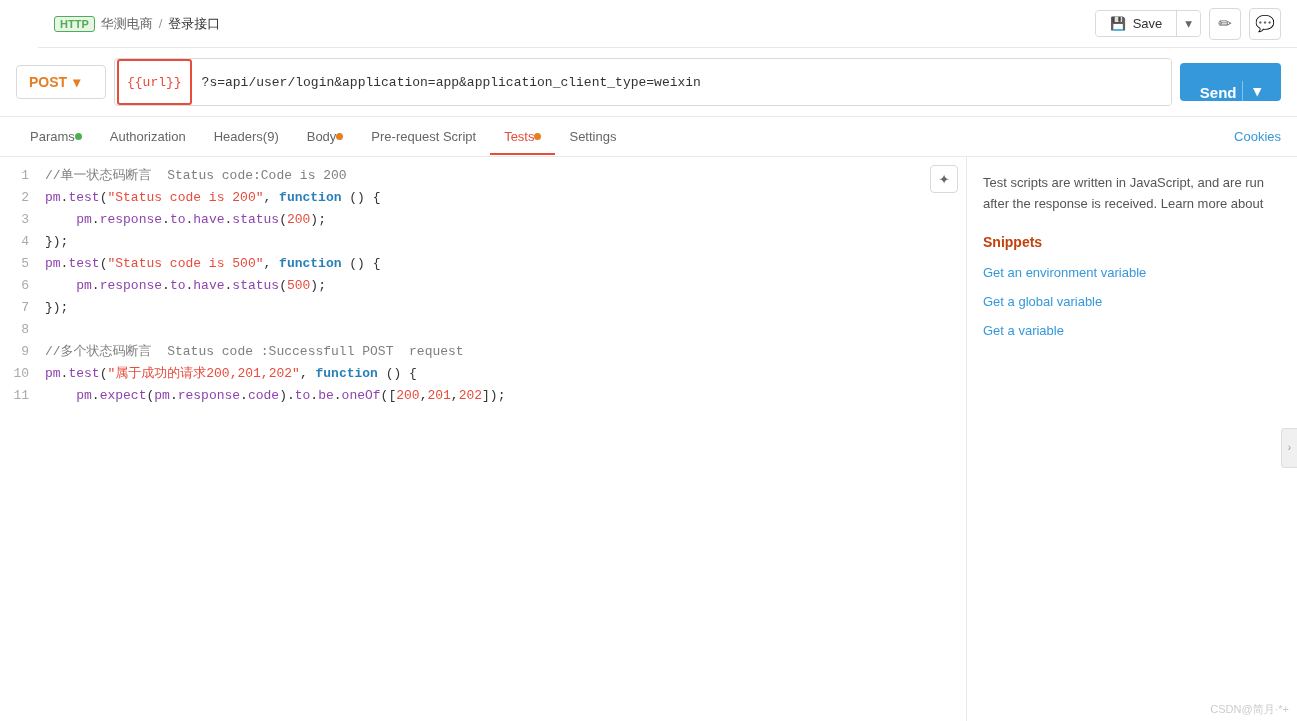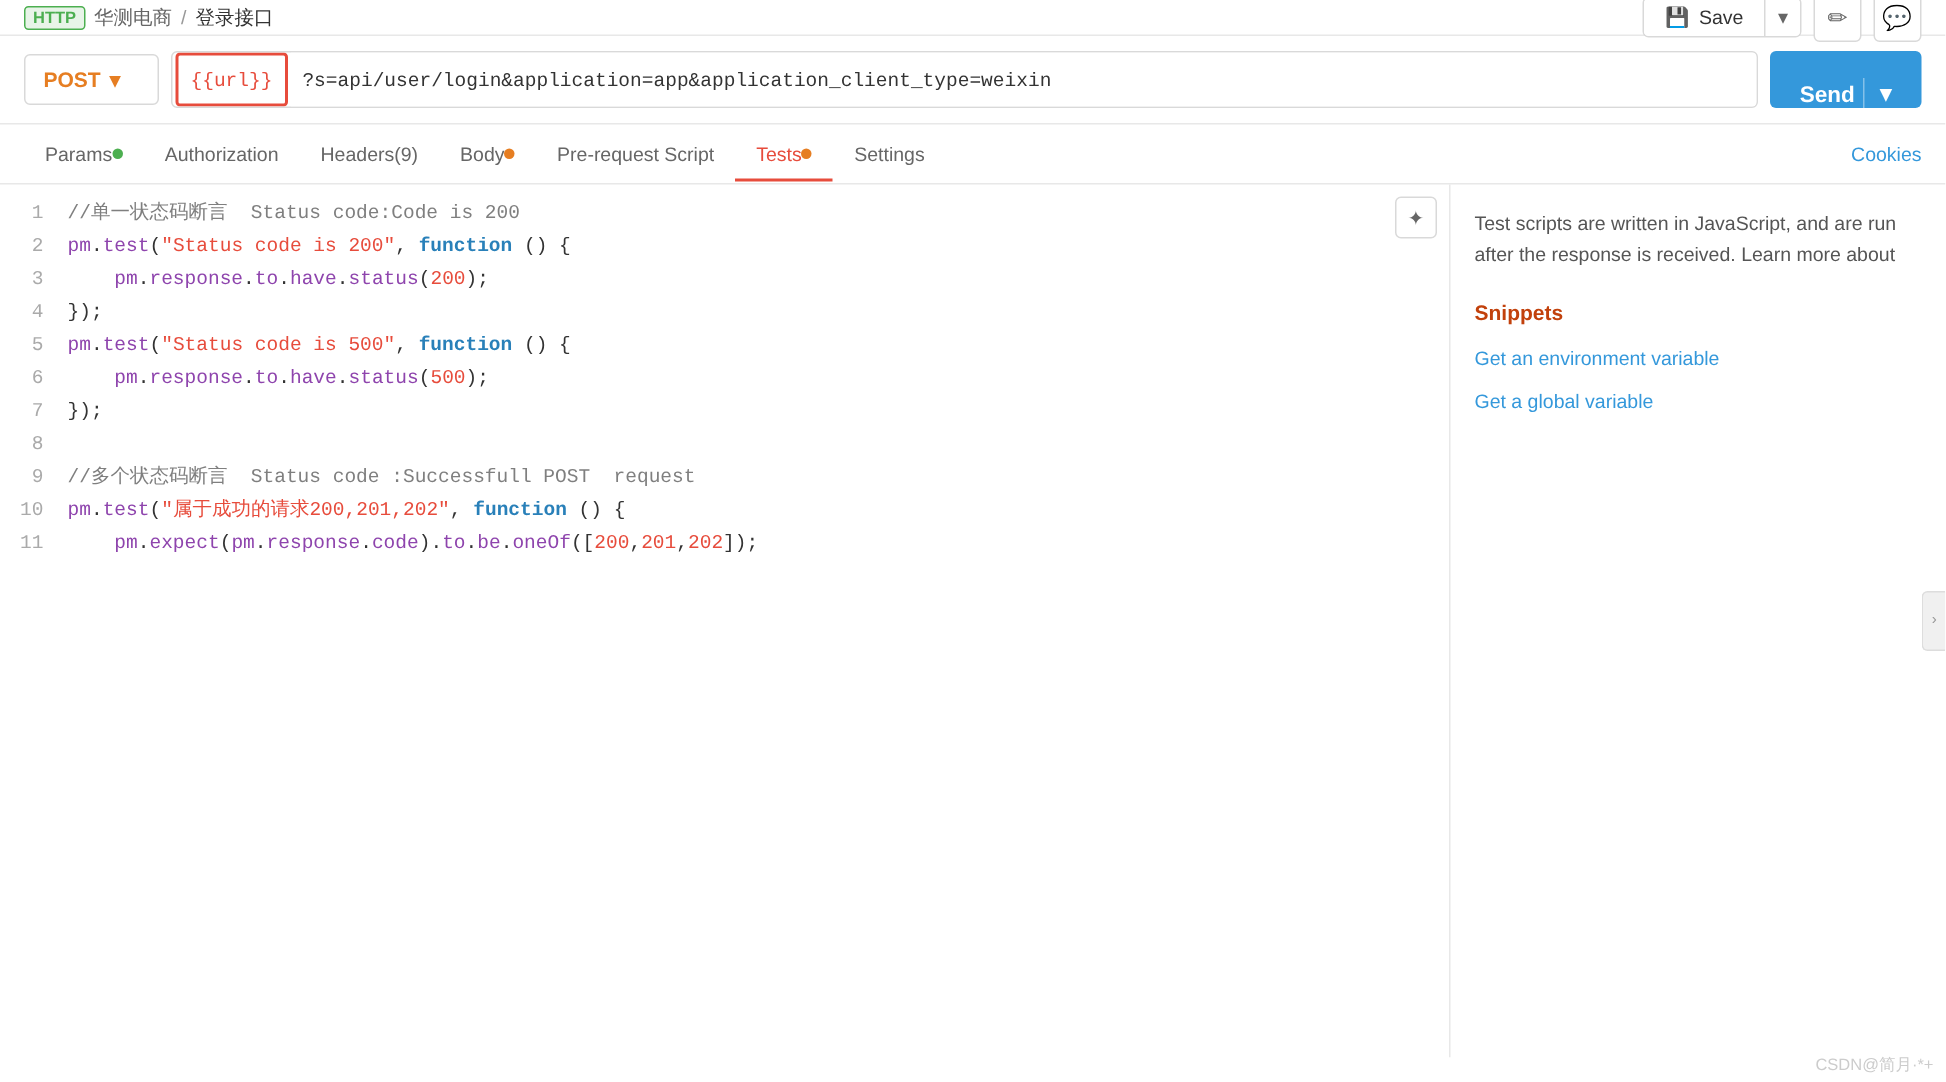--- a/index.html
+++ b/index.html
@@ -11,21 +11,22 @@
       overflow: hidden;
     }
 
     
     .top-bar {
       display: flex;
       align-items: center;
       justify-content: space-between;
       padding: 8px 16px;
       border-bottom: 1px solid #e8e8e8;
-      height: 24px;
+      height: 48px;
+      margin-left: 38px;
     }
     .breadcrumb {
       display: flex;
       align-items: center;
       gap: 6px;
       color: #666;
       font-size: 13px;
     }
     .breadcrumb .http-badge {
       background: #e8f4e8;
@@ -102,21 +103,21 @@
       color: #e67e22;
       min-width: 90px;
     }
     .url-input-wrapper {
       flex: 1;
       display: flex;
       align-items: center;
       border: 1px solid #d9d9d9;
       border-radius: 4px;
       overflow: hidden;
-      height: 38px;
+      height: 48px;
     }
     .url-var-tag {
       display: flex;
       align-items: center;
       padding: 0 8px;
       height: 100%;
       border: 2px solid #e74c3c;
       margin: 2px;
       border-radius: 3px;
       color: #e74c3c;
@@ -472,20 +473,21 @@
       </div>
     </div>
   </div>
 
   <div class="right-panel">
     <p>Test scripts are written in JavaScript, and are run after the response is received. Learn more about</p>
 
     <div class="snippets-title">Snippets</div>
     <a class="snippet-link">Get an environment variable</a>
     <a class="snippet-link">Get a global variable</a>
+    <a class="snippet-link">Get a variable</a>
 
     <div class="right-panel-toggle">
       <span>›</span>
     </div>
   </div>
 </div>
 
 <div class="csdn-watermark">CSDN@简月·*+</div>
 
 </body></html>

